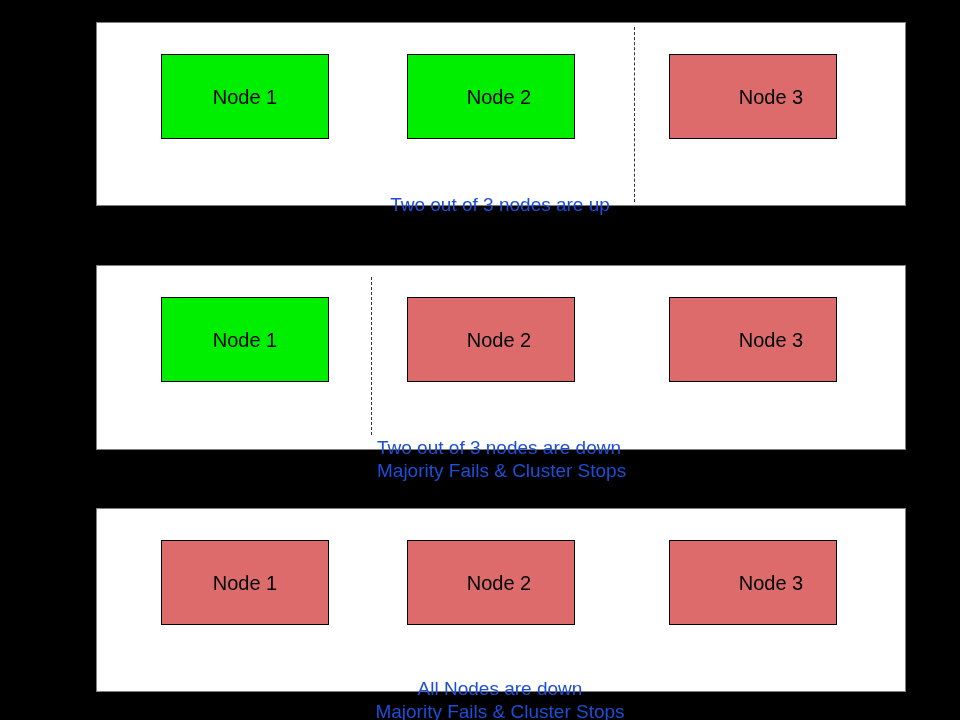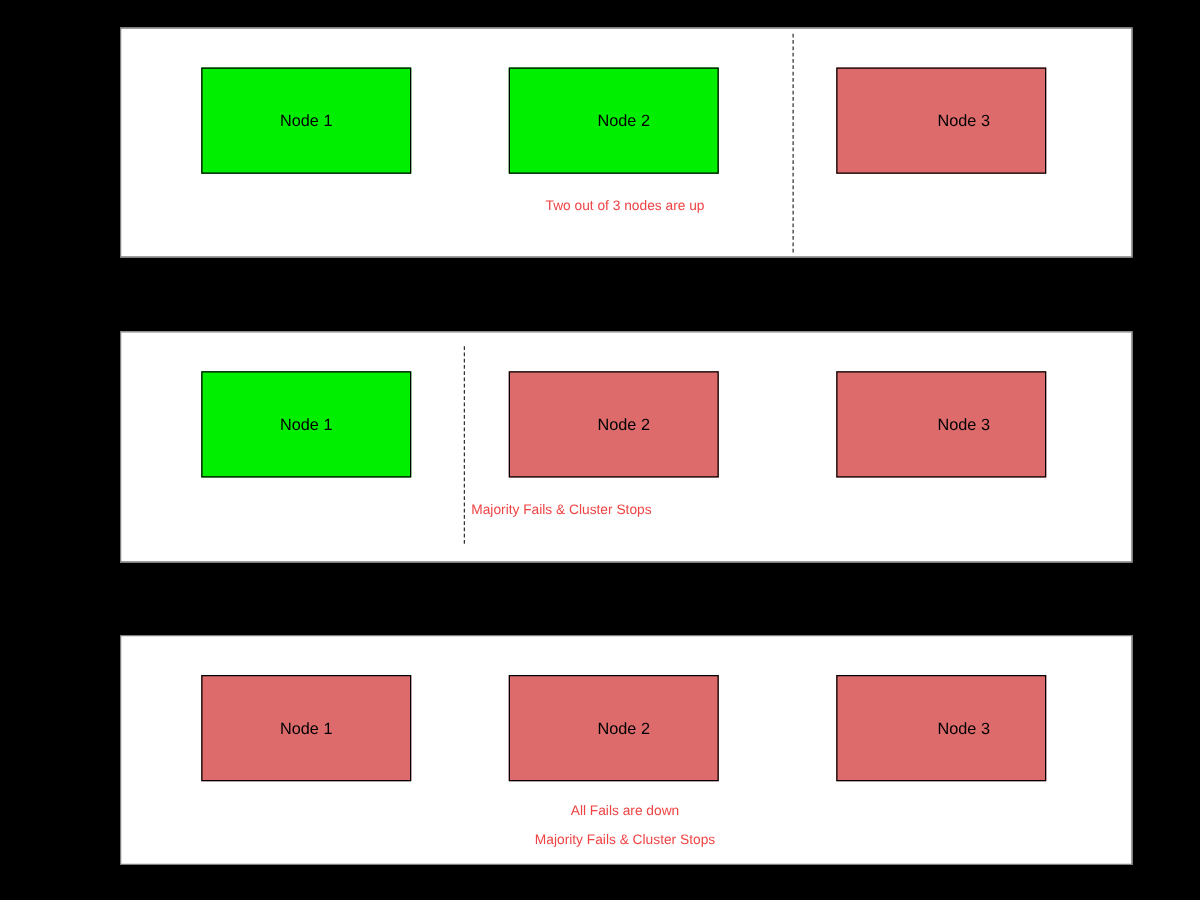--- a/index.html
+++ b/index.html
@@ -38,21 +38,21 @@
   .node {
     position: absolute;
     width: 168px;
     height: 85px;
     border: 1px solid #000000;
     box-sizing: border-box;
     display: flex;
     align-items: center;
     justify-content: center;
     color: #000000;
-    font-size: 13px;
+    font-size: 20px;
     font-family: "Liberation Sans", sans-serif;
     line-height: 1;
   }
   .node.up   { background: #00ee00; }
   .node.down { background: #dd6b6b; }
 
   .node-col-0 { left: 64px;  }
   .node-col-1 { left: 310px; padding-left: 16px; }
   .node-col-2 { left: 572px; padding-left: 36px; }
   .node-row   { top: 31px; }
@@ -62,25 +62,26 @@
     position: absolute;
     border-left: 1px dashed #333333;
     width: 0;
   }
   #divider-0 { left: 537px; top: 4px;  height: 175px; }
   #divider-1 { left: 274px; top: 11px; height: 158px; }
 
   
   .caption {
     position: absolute;
-    color: #ef4444;
-    font-size: 11px;
+    color: #1d4ed8;
+    font-size: 19px;
     font-family: "Liberation Sans", sans-serif;
     line-height: 23px;
     white-space: nowrap;
+    margin-top: 39px;
   }
   .caption .line { display: block; }
   #caption-0 { left: 268px; top: 131px; text-align: center; width: 270px; }
   #caption-1 { left: 280px; top: 131px; text-align: left;   width: 330px; }
   #caption-2 { left: 268px; top: 129px; text-align: center; width: 270px; }
 </style>
 </head>
 <body>
 
 <div class="canvas">
@@ -106,33 +107,34 @@
       <span>Node 1</span>
     </div>
     <div class="node down node-col-1 node-row">
       <span>Node 2</span>
     </div>
     <div class="node down node-col-2 node-row">
       <span>Node 3</span>
     </div>
     <div class="divider" id="divider-1"></div>
     <div class="caption" id="caption-1">
+      <span class="line">Two out of 3 nodes are down</span>
       <span class="line">Majority Fails &amp; Cluster Stops</span>
     </div>
   </div>
 
   <div class="panel" id="panel-2">
     <div class="node down node-col-0 node-row">
       <span>Node 1</span>
     </div>
     <div class="node down node-col-1 node-row">
       <span>Node 2</span>
     </div>
     <div class="node down node-col-2 node-row">
       <span>Node 3</span>
     </div>
     <div class="caption" id="caption-2">
-      <span class="line">All Fails are down</span>
+      <span class="line">All Nodes are down</span>
       <span class="line">Majority Fails &amp; Cluster Stops</span>
     </div>
   </div>
 
 </div>
 
 </body></html>

